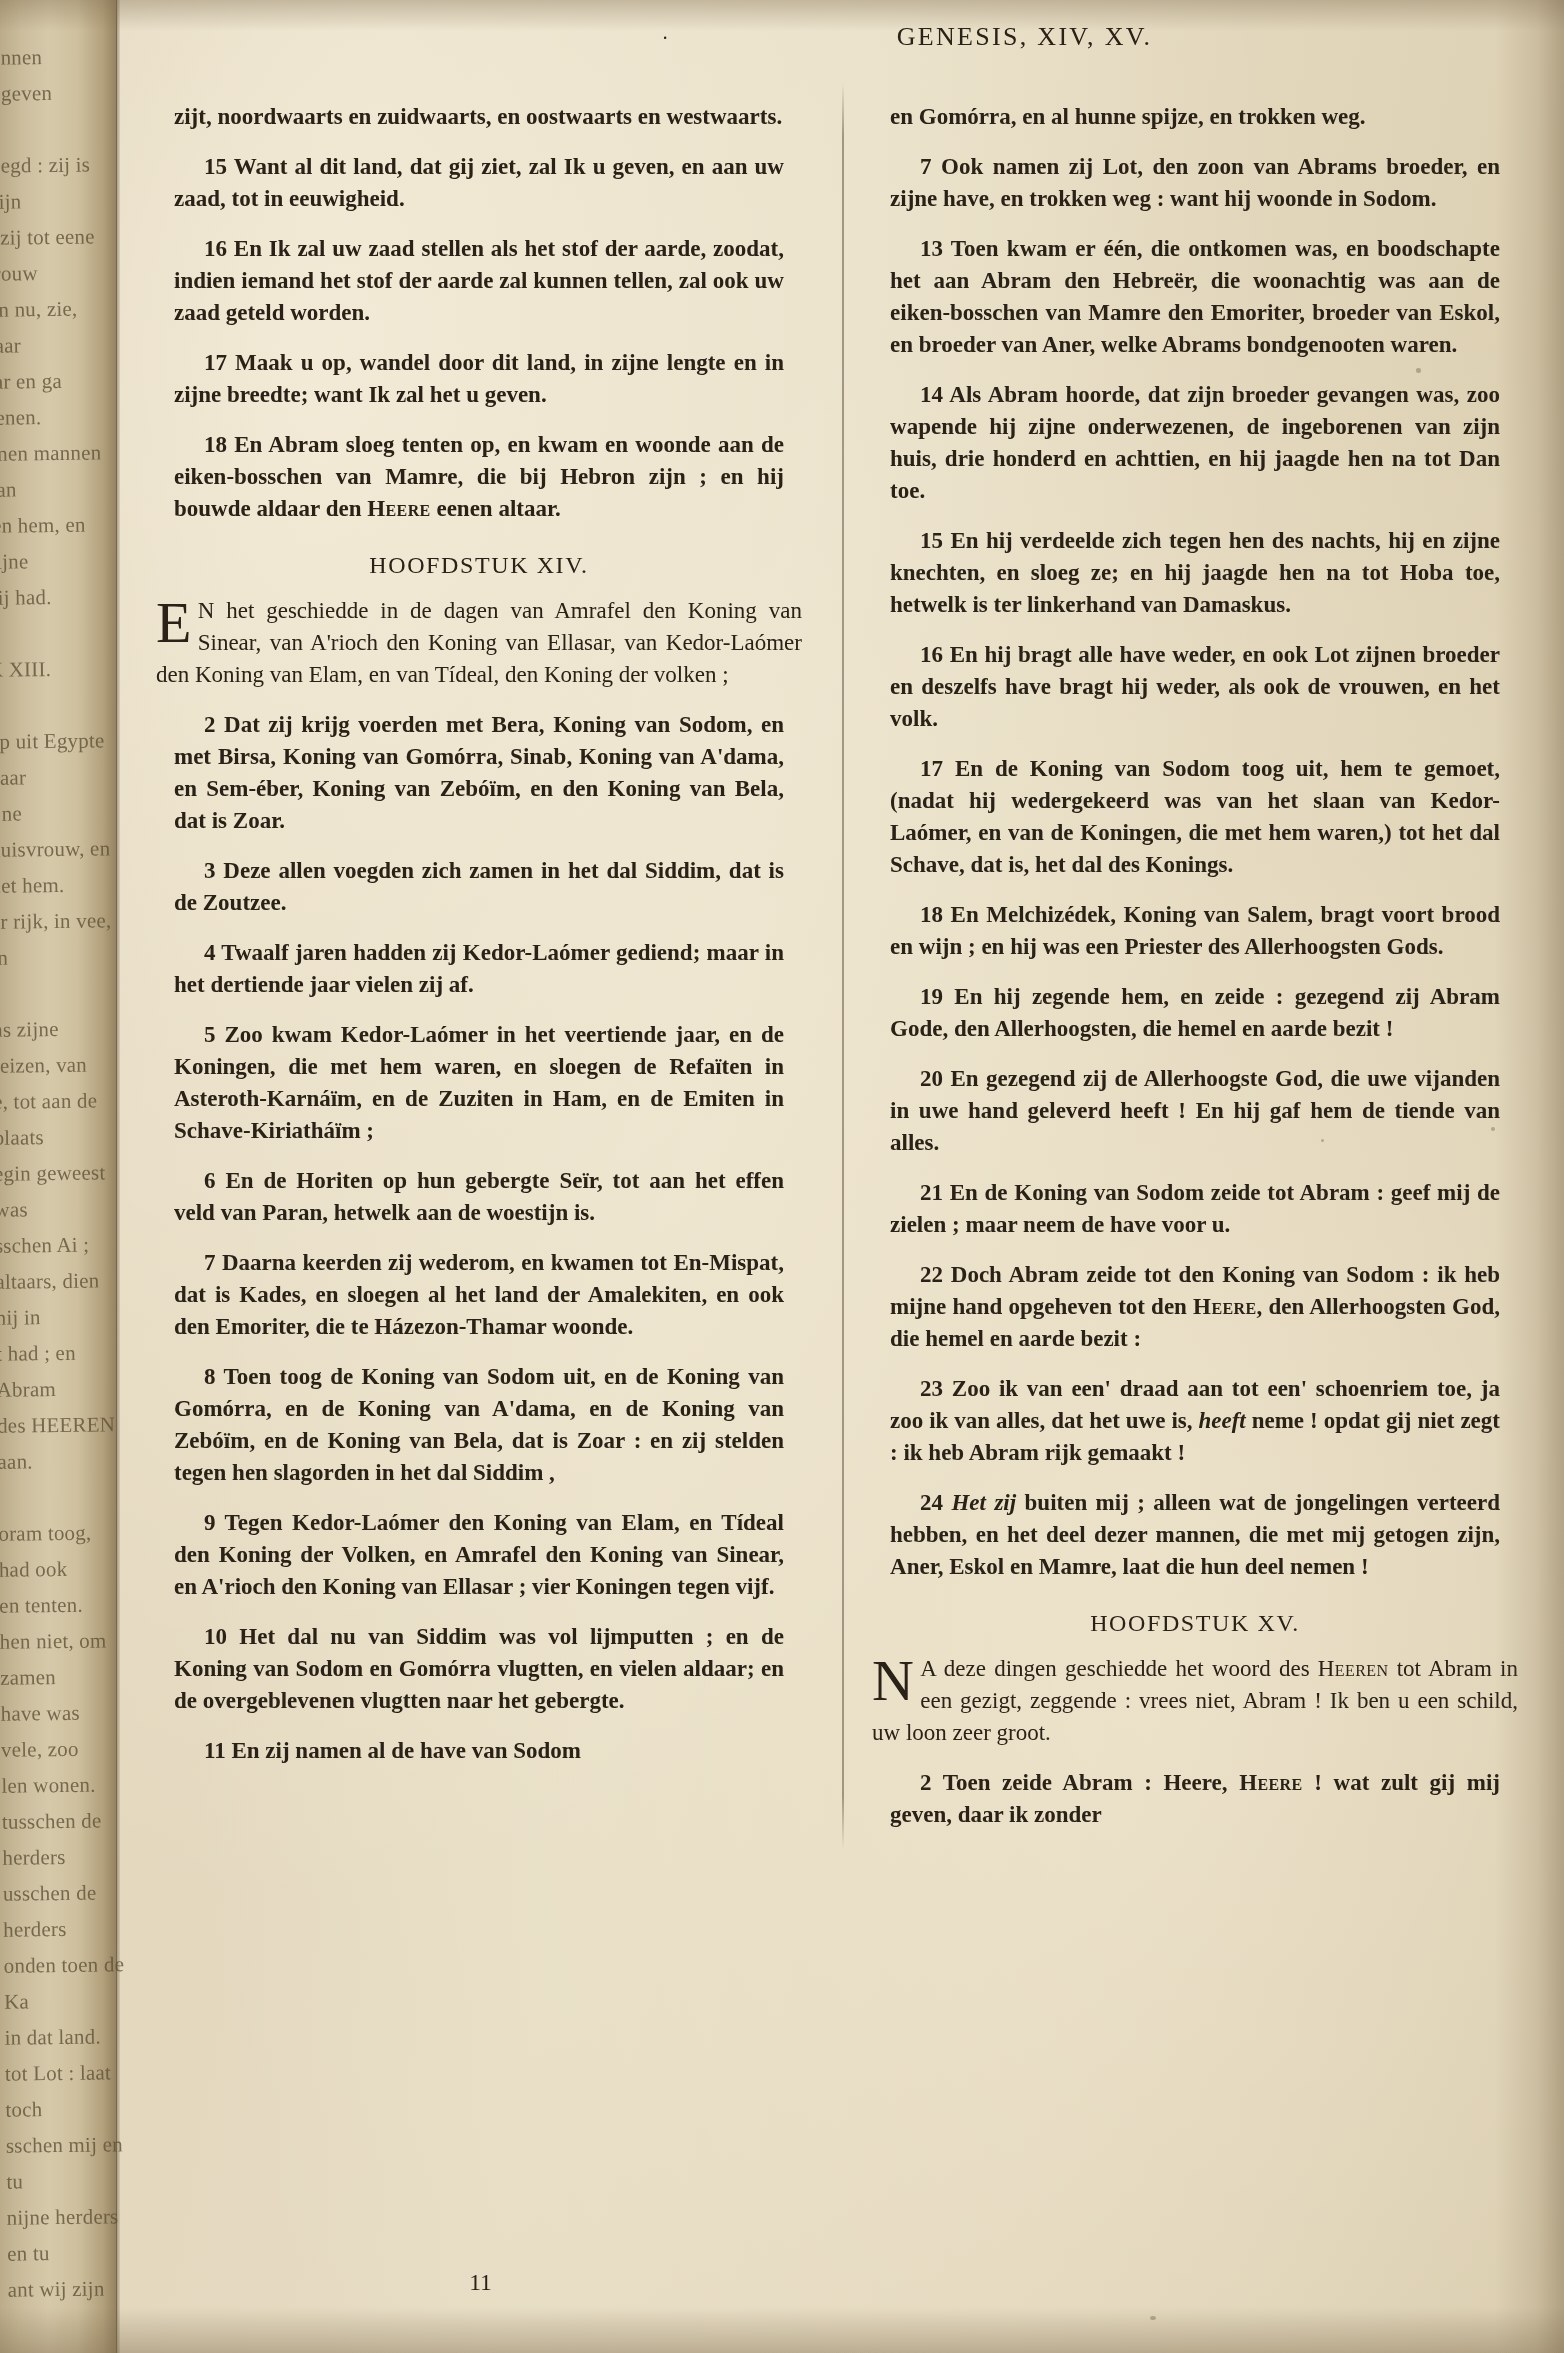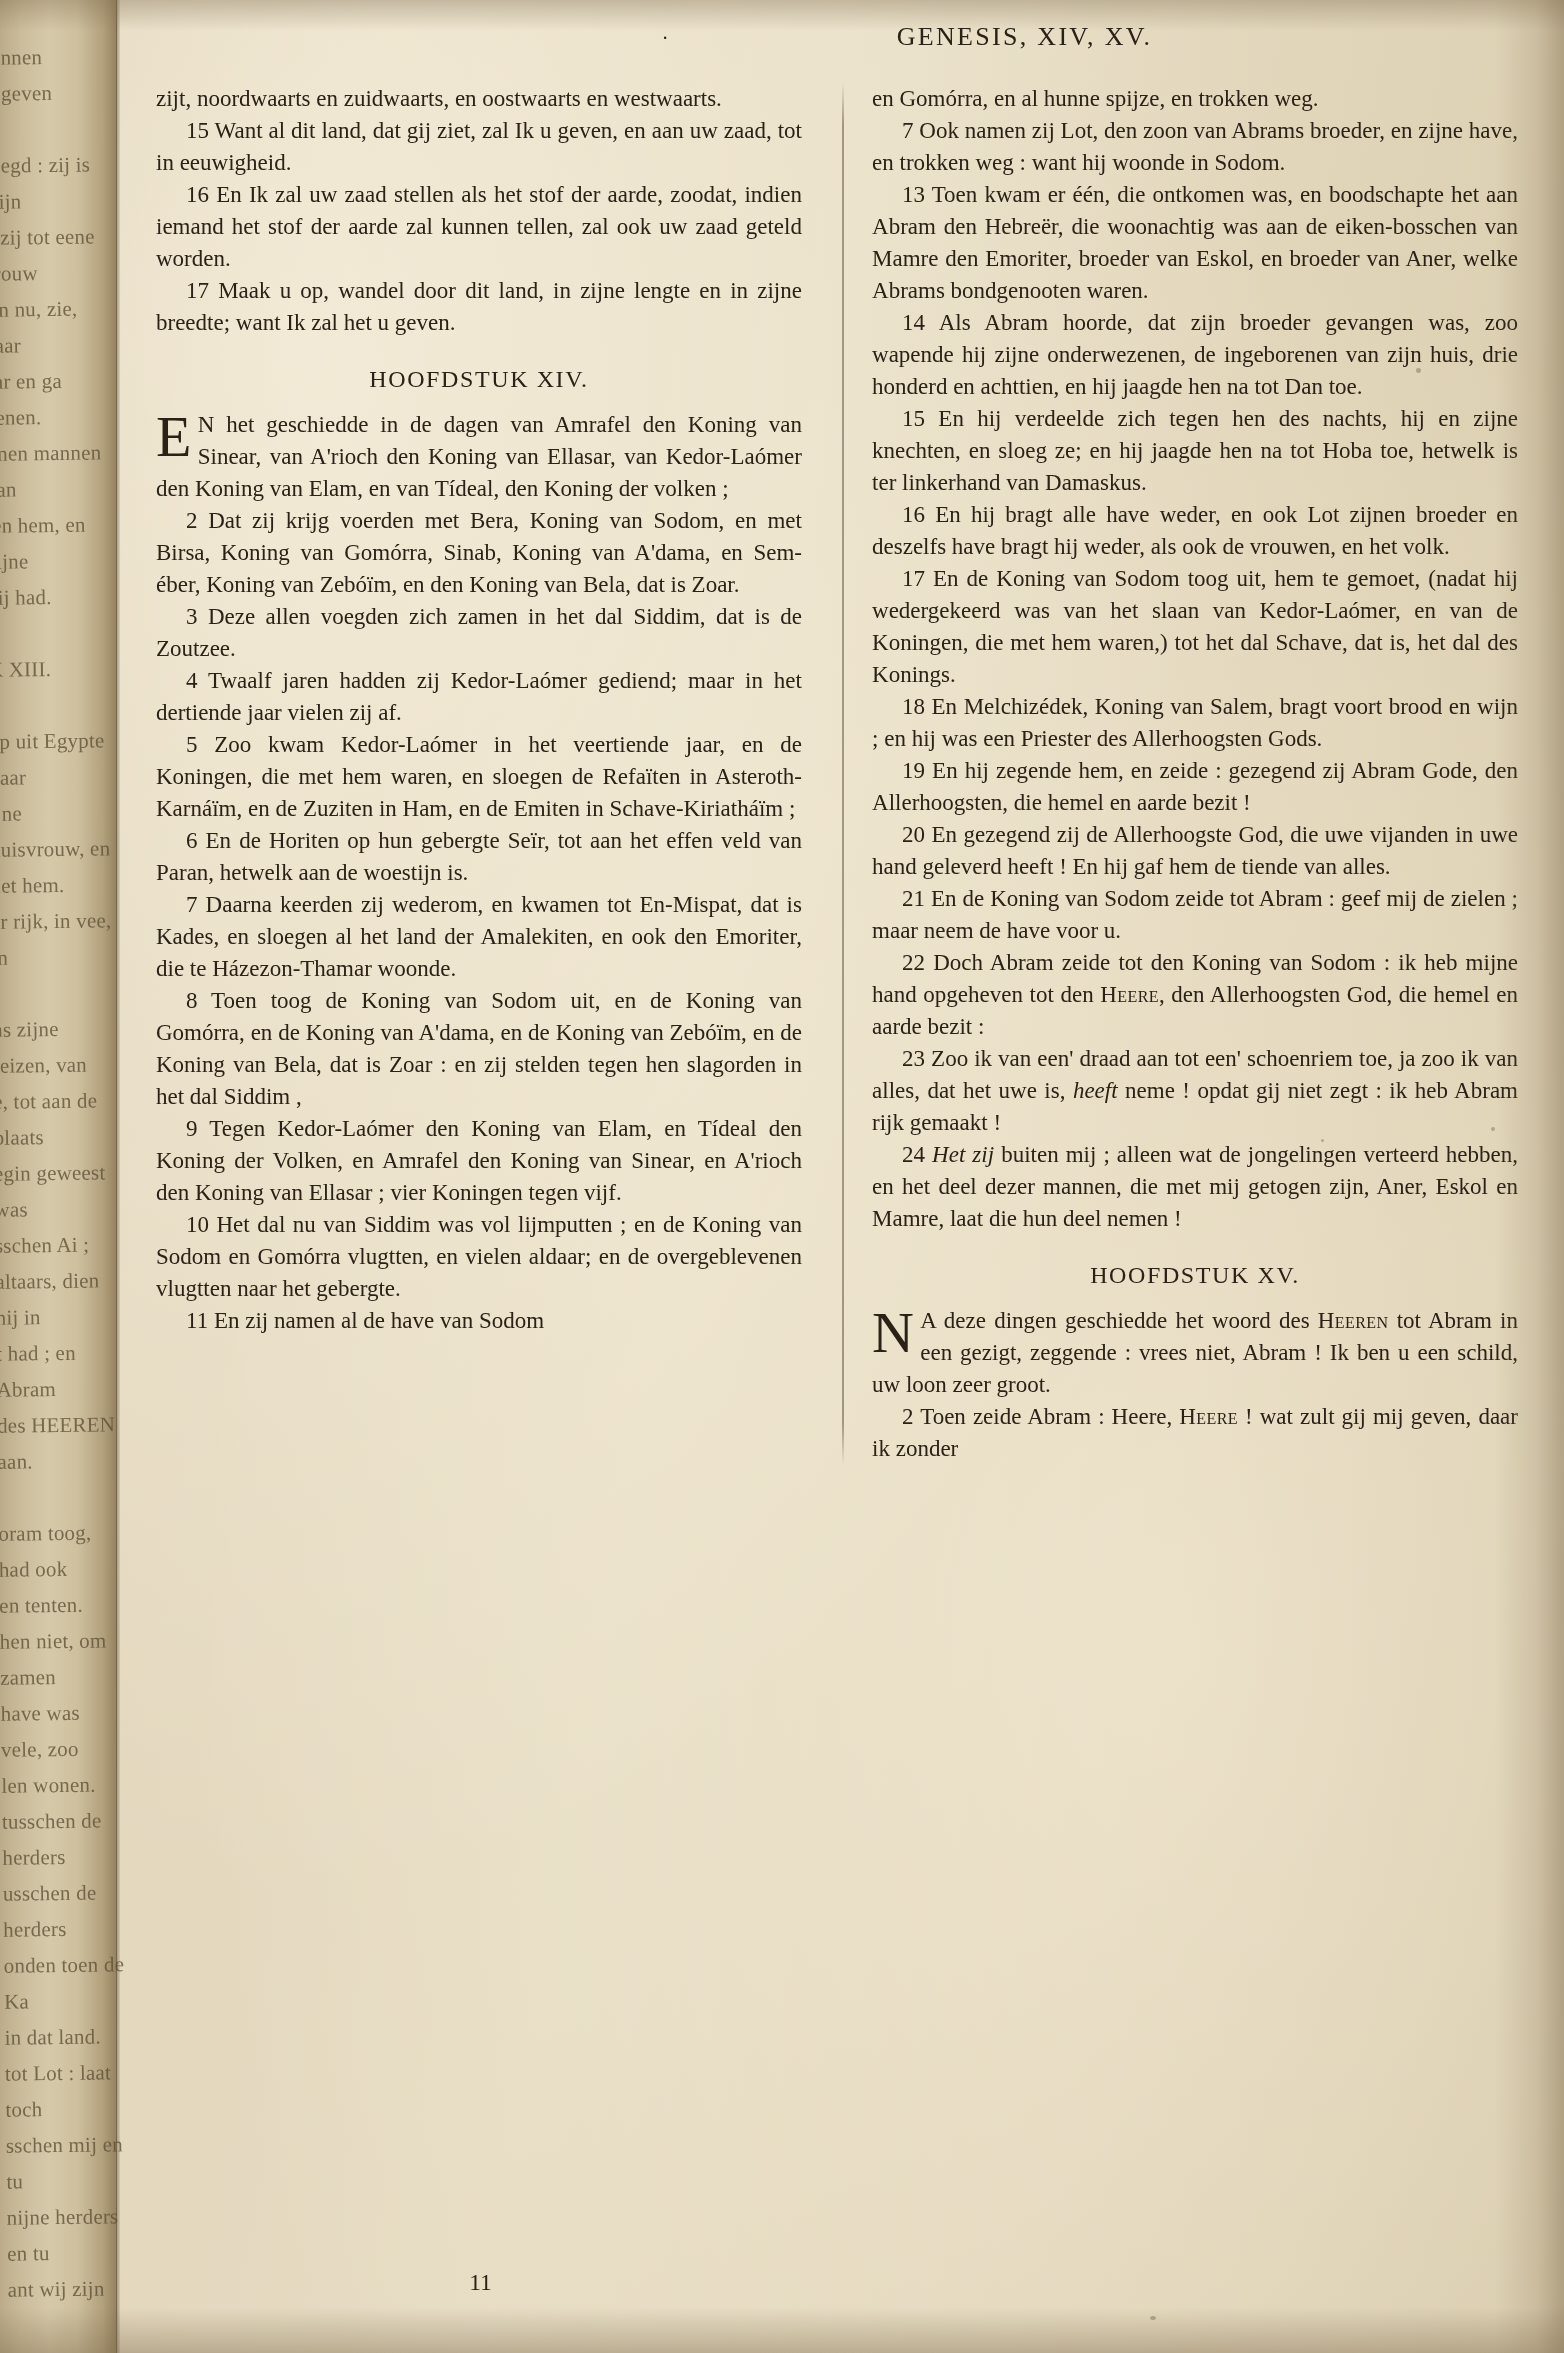--- a/index.html
+++ b/index.html
@@ -99,22 +99,23 @@
     text-justify: inter-word;
     hyphens: manual;
   }
   .col.left  { padding-right: 12.5px; }
   .divider {
     width: 1.6px;
     background: linear-gradient(180deg, rgba(70,58,40,0.0) 0%, rgba(70,58,40,0.45) 3%, rgba(70,58,40,0.45) 97%, rgba(70,58,40,0) 100%);
   }
 
   p.v {
-    margin: 0;
+    margin: 18px;
     text-indent: 30px;
+    font-weight: bold;
   }
   p.cont { text-indent: 0; }
 
   .vn { }
   .sc { font-variant: small-caps; letter-spacing: 0.4px; }
   .it { font-style: italic; }
 
   h2.chap {
     text-align: center;
     font-size: 24px;
@@ -253,20 +254,21 @@
       <span class="dot">·</span><span>GENESIS, XIV, XV.</span>
     </div>
 
     <div class="cols">
 
       <div class="col left">
         <p class="v cont">zijt, noordwaarts en zuidwaarts, en oostwaarts en westwaarts.</p>
         <p class="v"><span class="vn">15</span> Want al dit land, dat gij ziet, zal Ik u geven, en aan uw zaad, tot in eeuwigheid.</p>
         <p class="v"><span class="vn">16</span> En Ik zal uw zaad stellen als het stof der aarde, zoodat, indien iemand het stof der aarde zal kunnen tellen, zal ook uw zaad geteld worden.</p>
         <p class="v"><span class="vn">17</span> Maak u op, wandel door dit land, in zijne lengte en in zijne breedte; want Ik zal het u geven.</p>
+        <p class="v"><span class="vn">18</span> En Abram sloeg tenten op, en kwam en woonde aan de eiken-bosschen van Mamre, die bij Hebron zijn ; en hij bouwde aldaar den <span class="sc">Heere</span> eenen altaar.</p>
 
         <h2 class="chap">HOOFDSTUK XIV.</h2>
 
         <p class="drop"><span class="dcap">E</span>N het geschiedde in de dagen van Amrafel den Koning van Sinear, van A'rioch den Koning van Ellasar, van Kedor-Laómer den Koning van Elam, en van Tídeal, den Koning der volken ;</p>
         <p class="v"><span class="vn">2</span> Dat zij krijg voerden met Bera, Koning van Sodom, en met Birsa, Koning van Gomórra, Sinab, Koning van A'dama, en Sem-éber, Koning van Zebóïm, en den Koning van Bela, dat is Zoar.</p>
         <p class="v"><span class="vn">3</span> Deze allen voegden zich zamen in het dal Siddim, dat is de Zoutzee.</p>
         <p class="v"><span class="vn">4</span> Twaalf jaren hadden zij Kedor-Laómer gediend; maar in het dertiende jaar vielen zij af.</p>
         <p class="v"><span class="vn">5</span> Zoo kwam Kedor-Laómer in het veertiende jaar, en de Koningen, die met hem waren, en sloegen de Refaïten in Asteroth-Karnáïm, en de Zuziten in Ham, en de Emiten in Schave-Kiriatháïm ;</p>
         <p class="v"><span class="vn">6</span> En de Horiten op hun gebergte Seïr, tot aan het effen veld van Paran, hetwelk aan de woestijn is.</p>
         <p class="v"><span class="vn">7</span> Daarna keerden zij wederom, en kwamen tot En-Mispat, dat is Kades, en sloegen al het land der Amalekiten, en ook den Emoriter, die te Házezon-Thamar woonde.</p>

